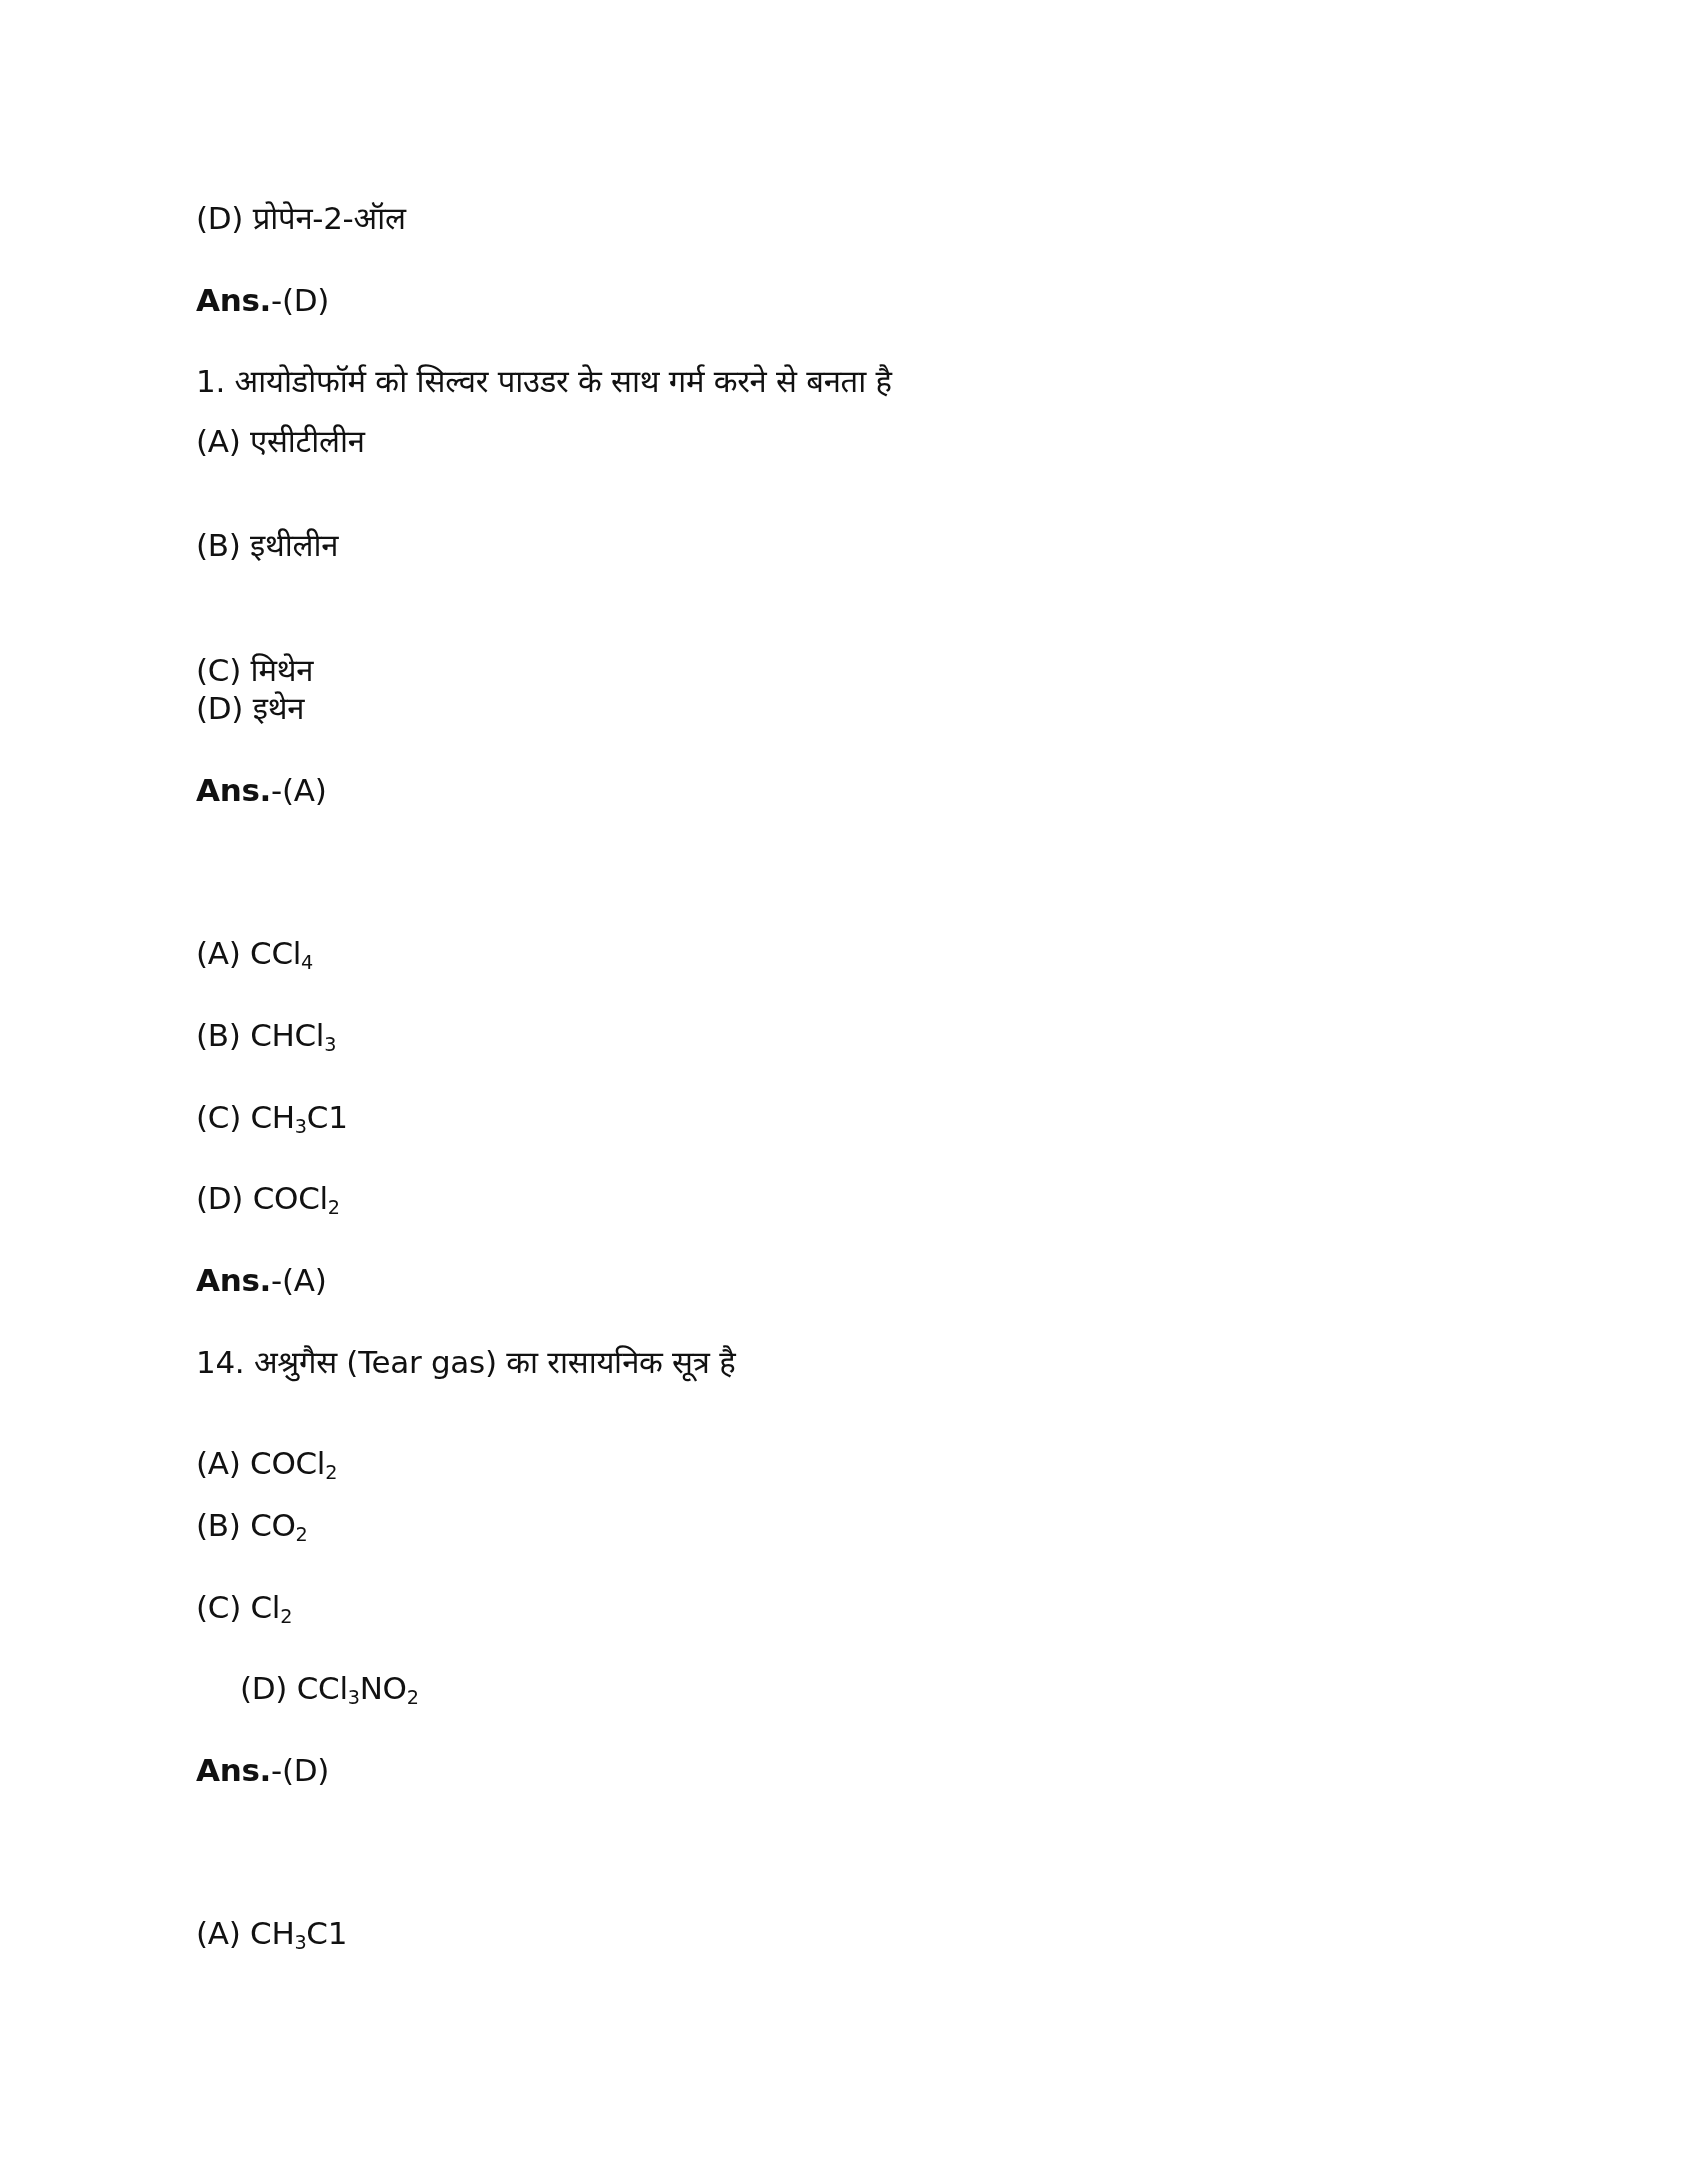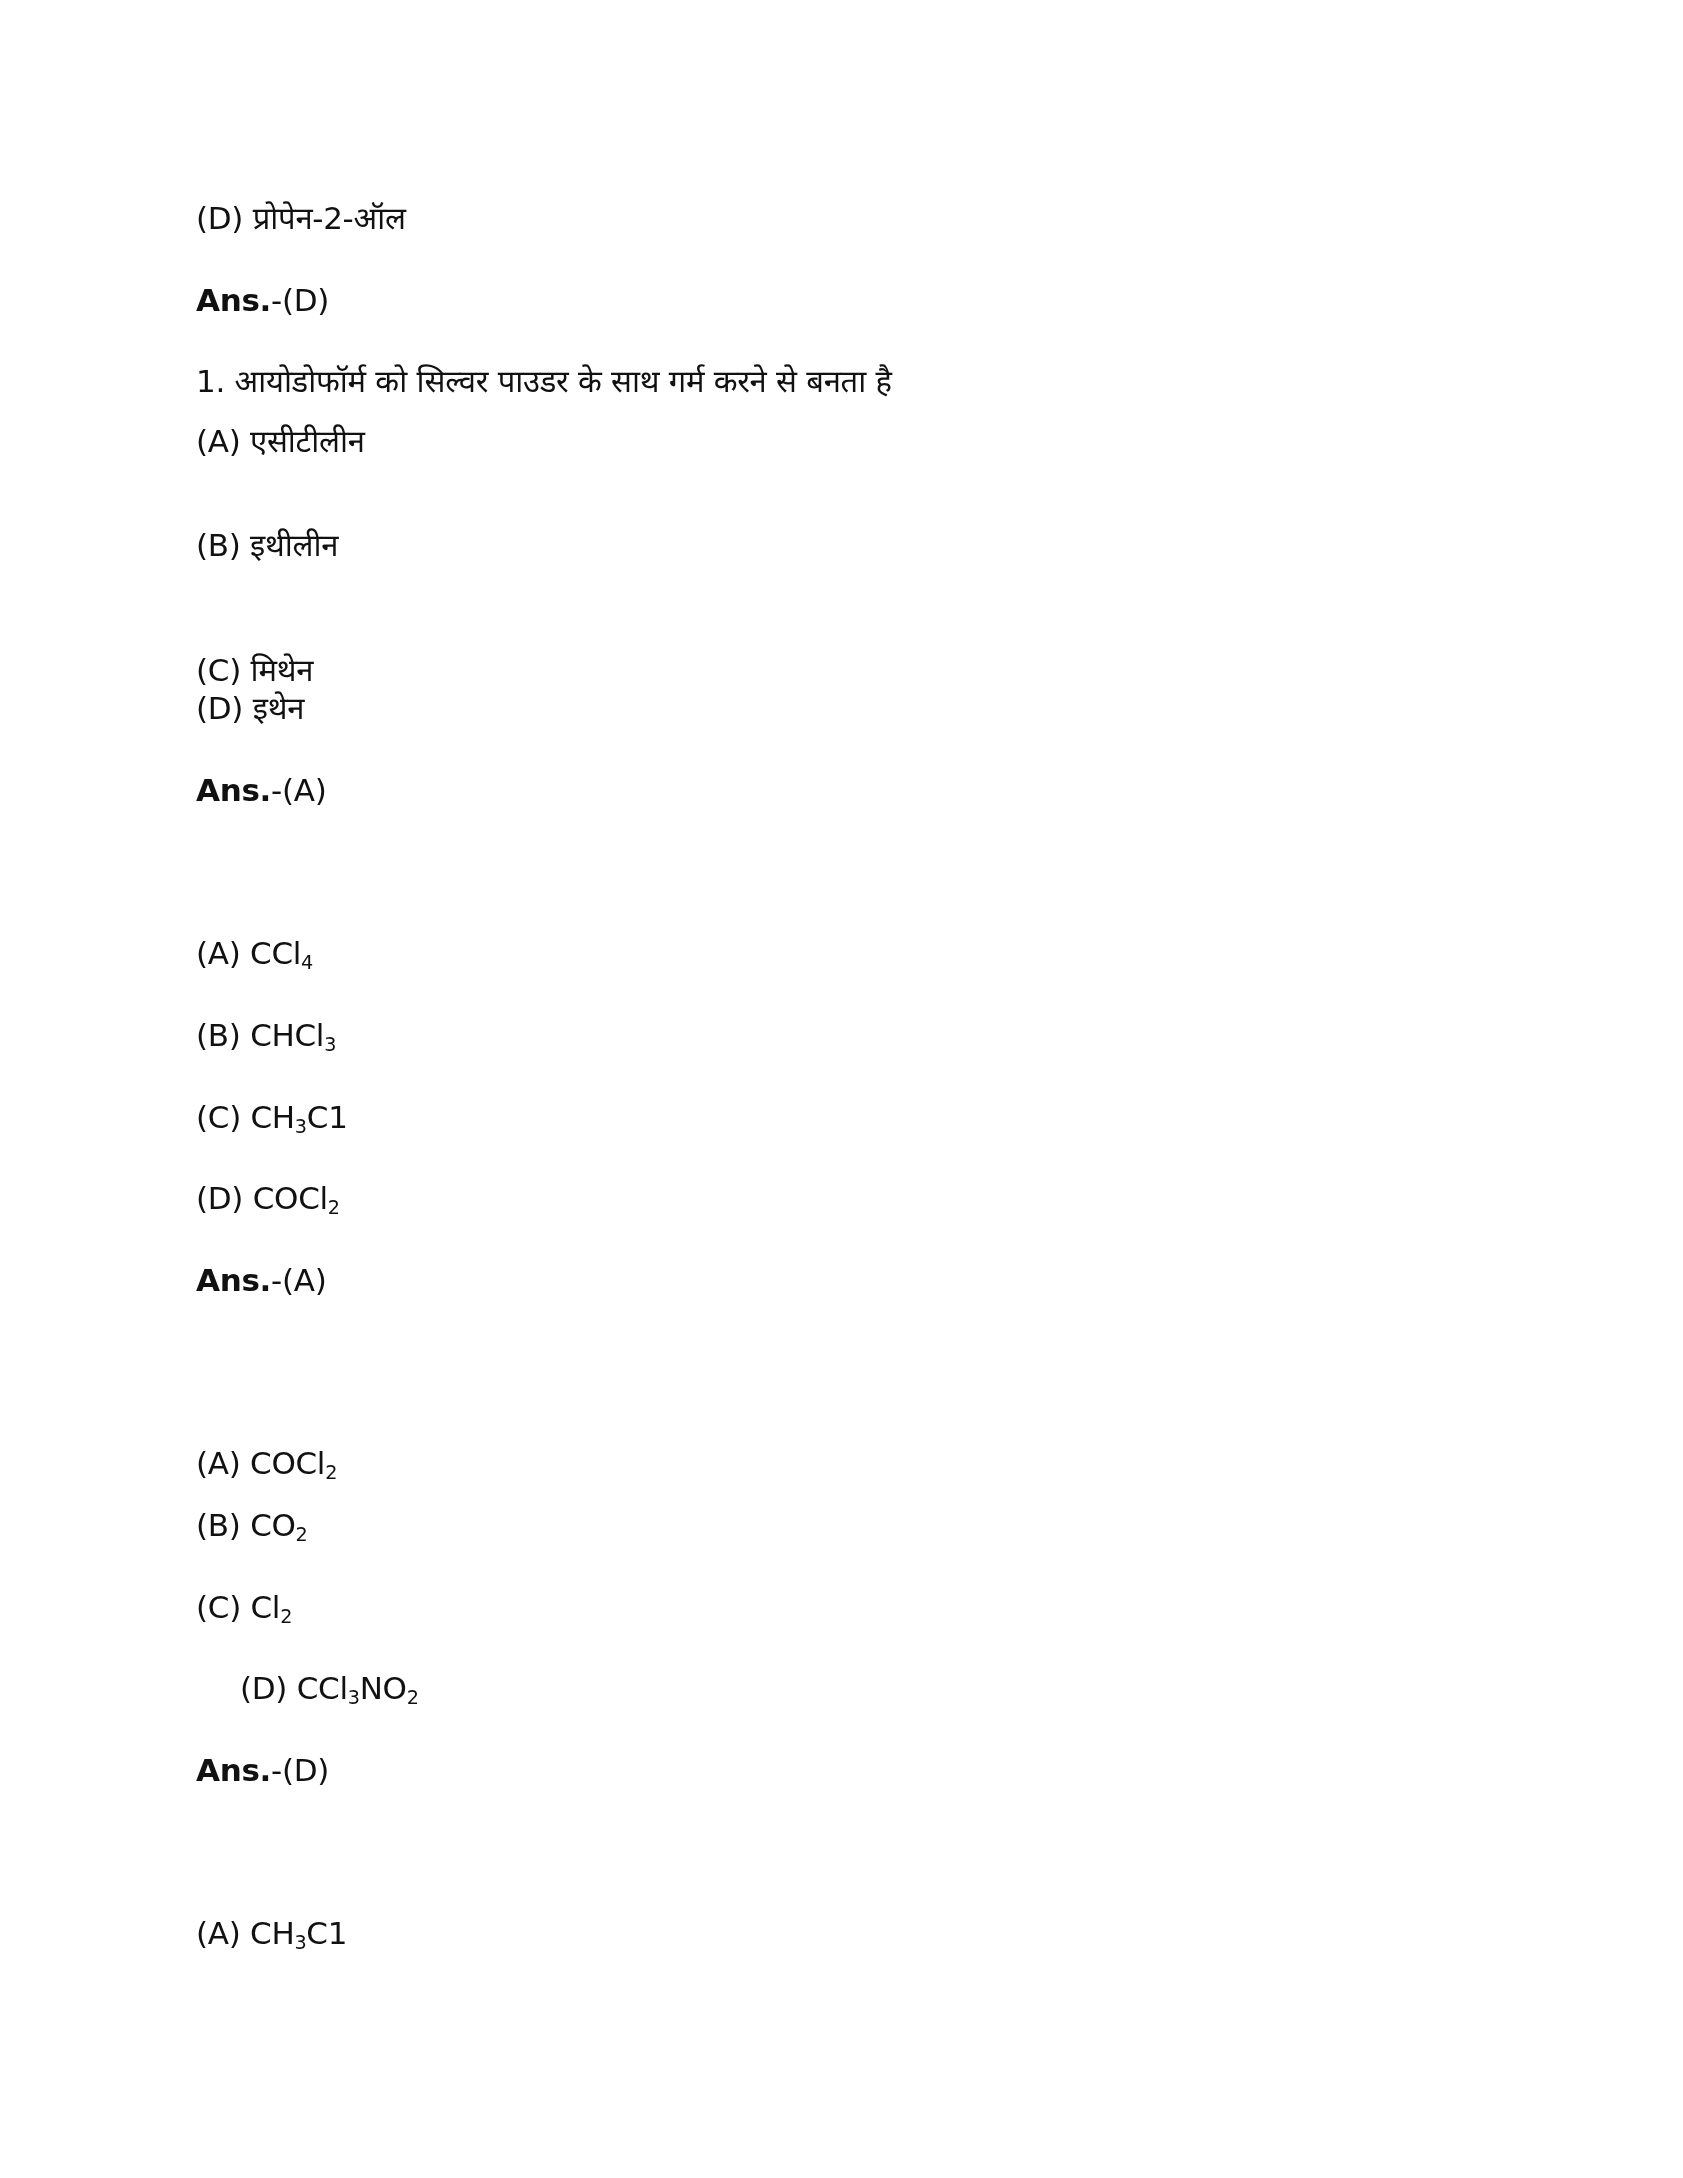--- a/index.html
+++ b/index.html
@@ -50,20 +50,21 @@
     <div class="line" style="top: 416px;">(A) एसीटीलीन</div>
     <div class="line" style="top: 520px;">(B) इथीलीन</div>
     <div class="line" style="top: 634px; margin-top: 11px;">(C) मिथेन</div>
     <div class="line" style="top: 683px;">(D) इथेन</div>
     <div class="line" style="top: 765px;"><span class="ans-label">Ans.</span><span>-(A)</span></div>
     <div class="line" style="top: 928px;"><span style="white-space: pre;">(A) </span><span>CCl</span><sub>4</sub></div>
     <div class="line" style="top: 1010px;"><span style="white-space: pre;">(B) </span><span>CHCl</span><sub>3</sub></div>
     <div class="line" style="top: 1092px;"><span style="white-space: pre;">(C) </span><span>CH</span><sub>3</sub><span>C1</span></div>
     <div class="line" style="top: 1173px;"><span style="white-space: pre;">(D) </span><span>COCl</span><sub>2</sub></div>
     <div class="line" style="top: 1255px;"><span class="ans-label">Ans.</span><span>-(A)</span></div>
+    <div class="line" style="top: 1337px;">14. अश्रुगैस (Tear gas) का रासायनिक सूत्र है</div>
     <div class="line" style="top: 1418px; margin-top: 20px;"><span style="white-space: pre;">(A) </span><span>COCl</span><sub>2</sub></div>
     <div class="line" style="top: 1500px;"><span style="white-space: pre;">(B) </span><span>CO</span><sub>2</sub></div>
     <div class="line" style="top: 1582px;"><span style="white-space: pre;">(C) </span><span>Cl</span><sub>2</sub></div>
     <div class="line" style="top: 1663px; margin-left: 44px;"><span style="white-space: pre;">(D) </span><span>CCl</span><sub>3</sub><span>NO</span><sub>2</sub></div>
     <div class="line" style="top: 1745px;"><span class="ans-label">Ans.</span><span>-(D)</span></div>
     <div class="line" style="top: 1908px;"><span style="white-space: pre;">(A) </span><span>CH</span><sub>3</sub><span>C1</span></div>
   </div>
 
 
 </body></html>

